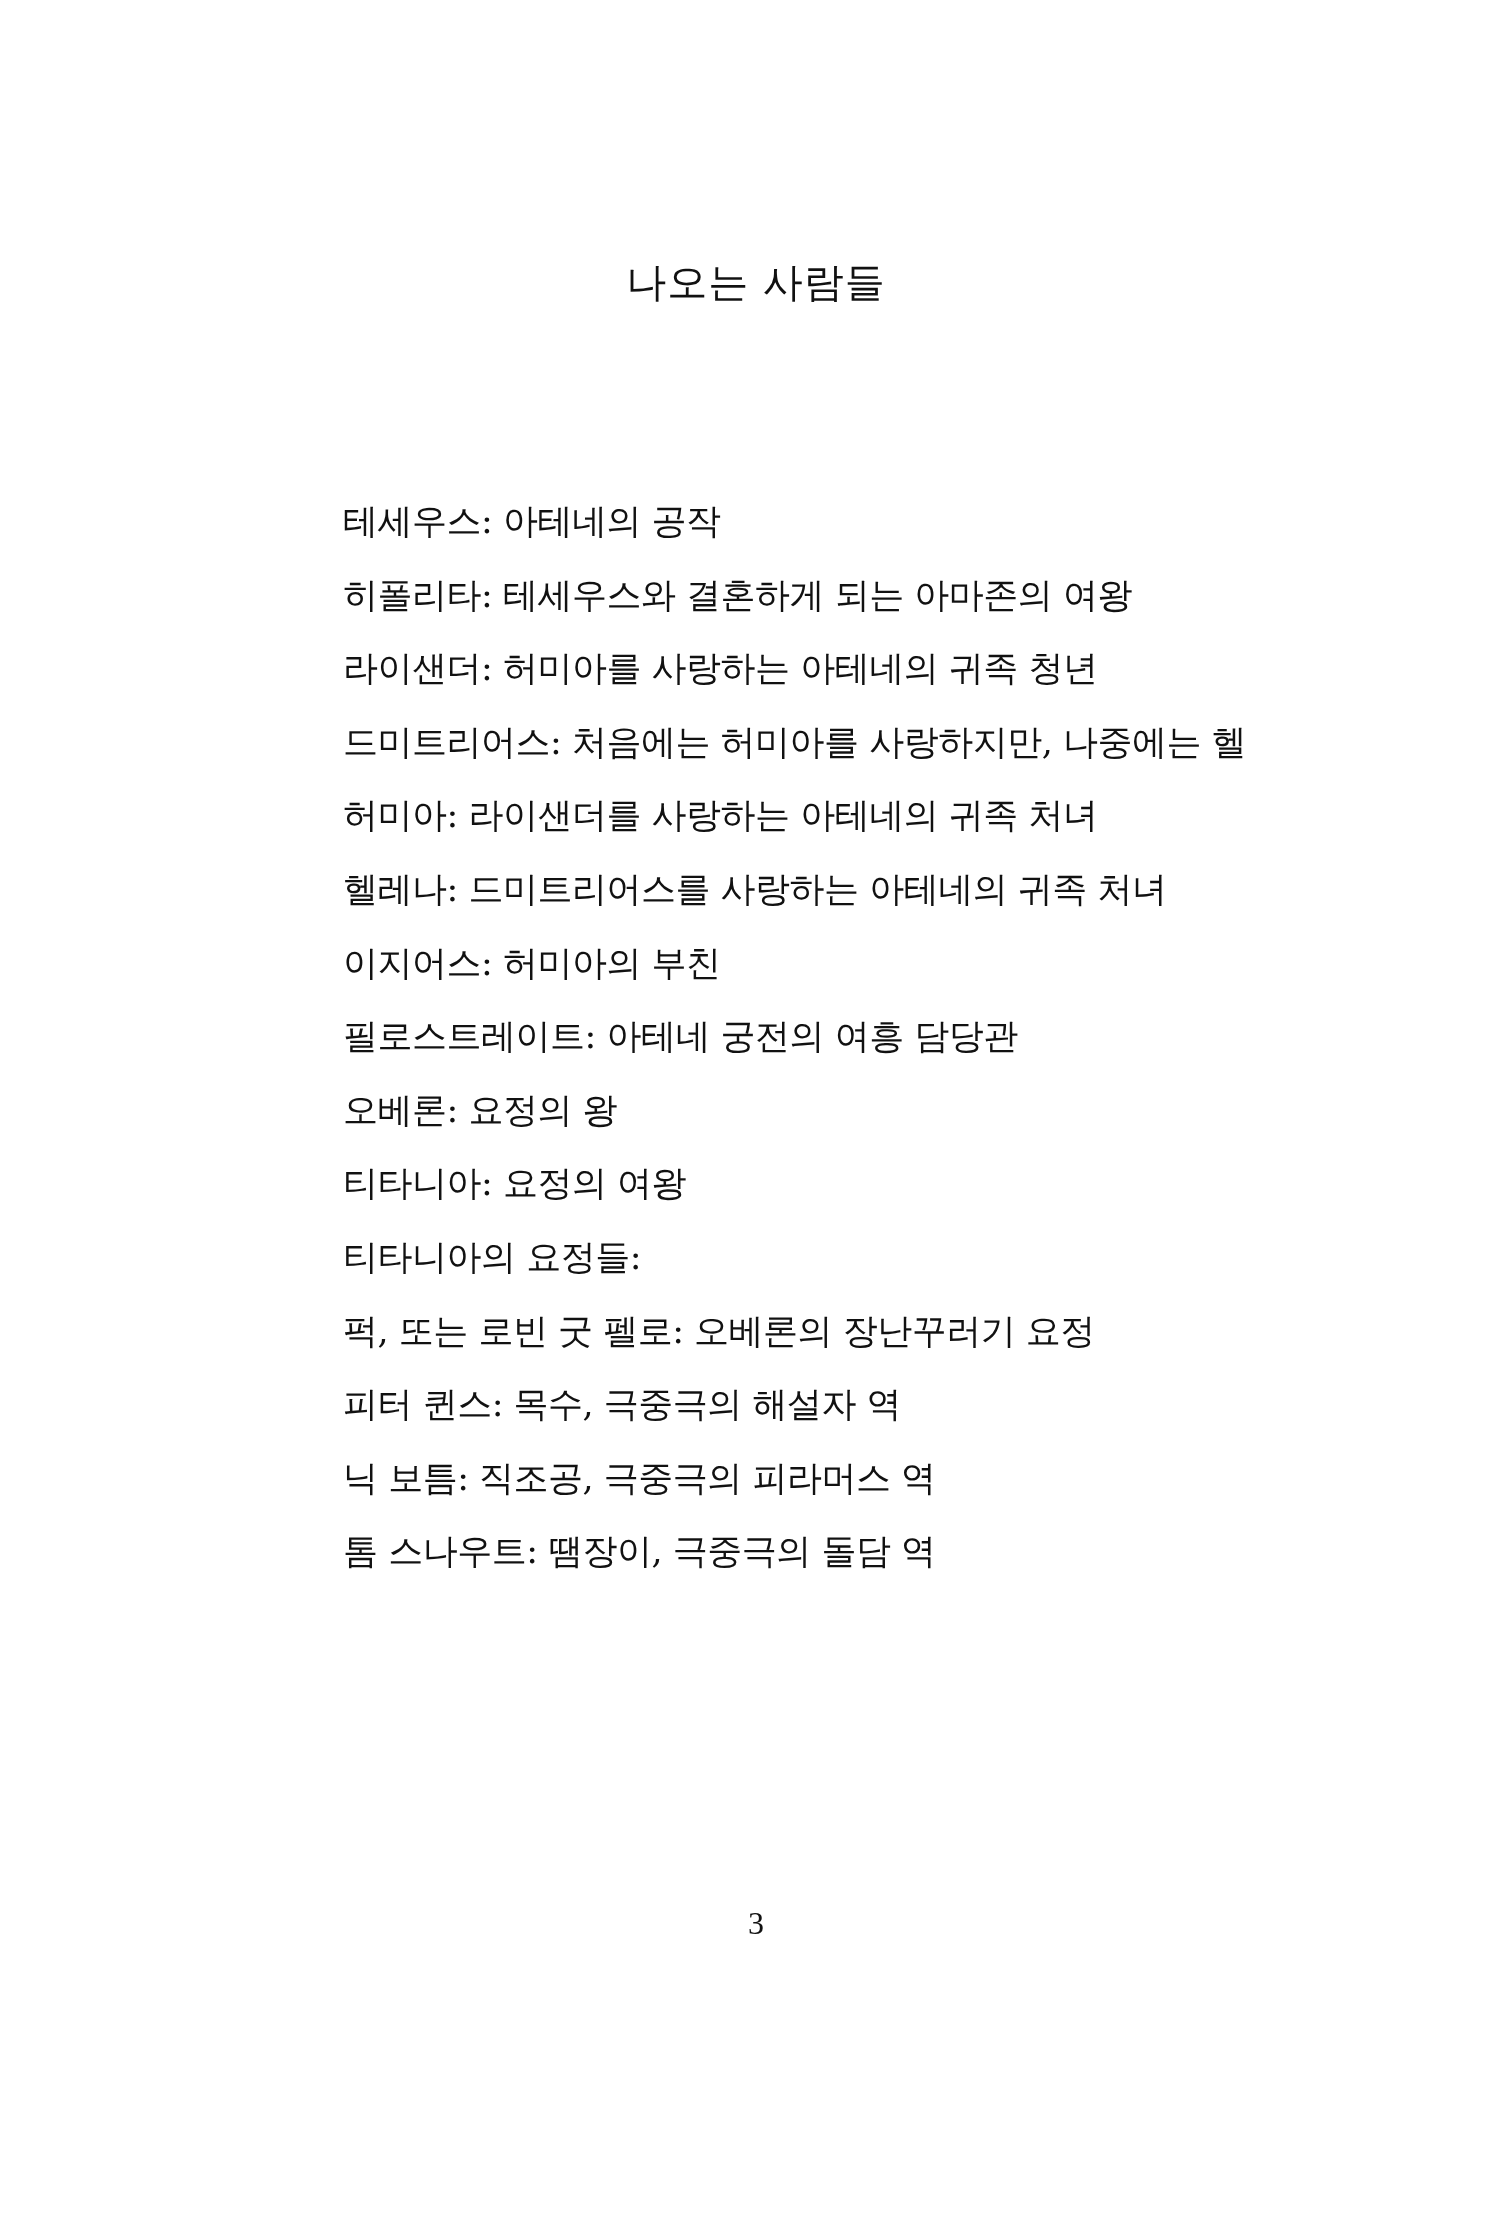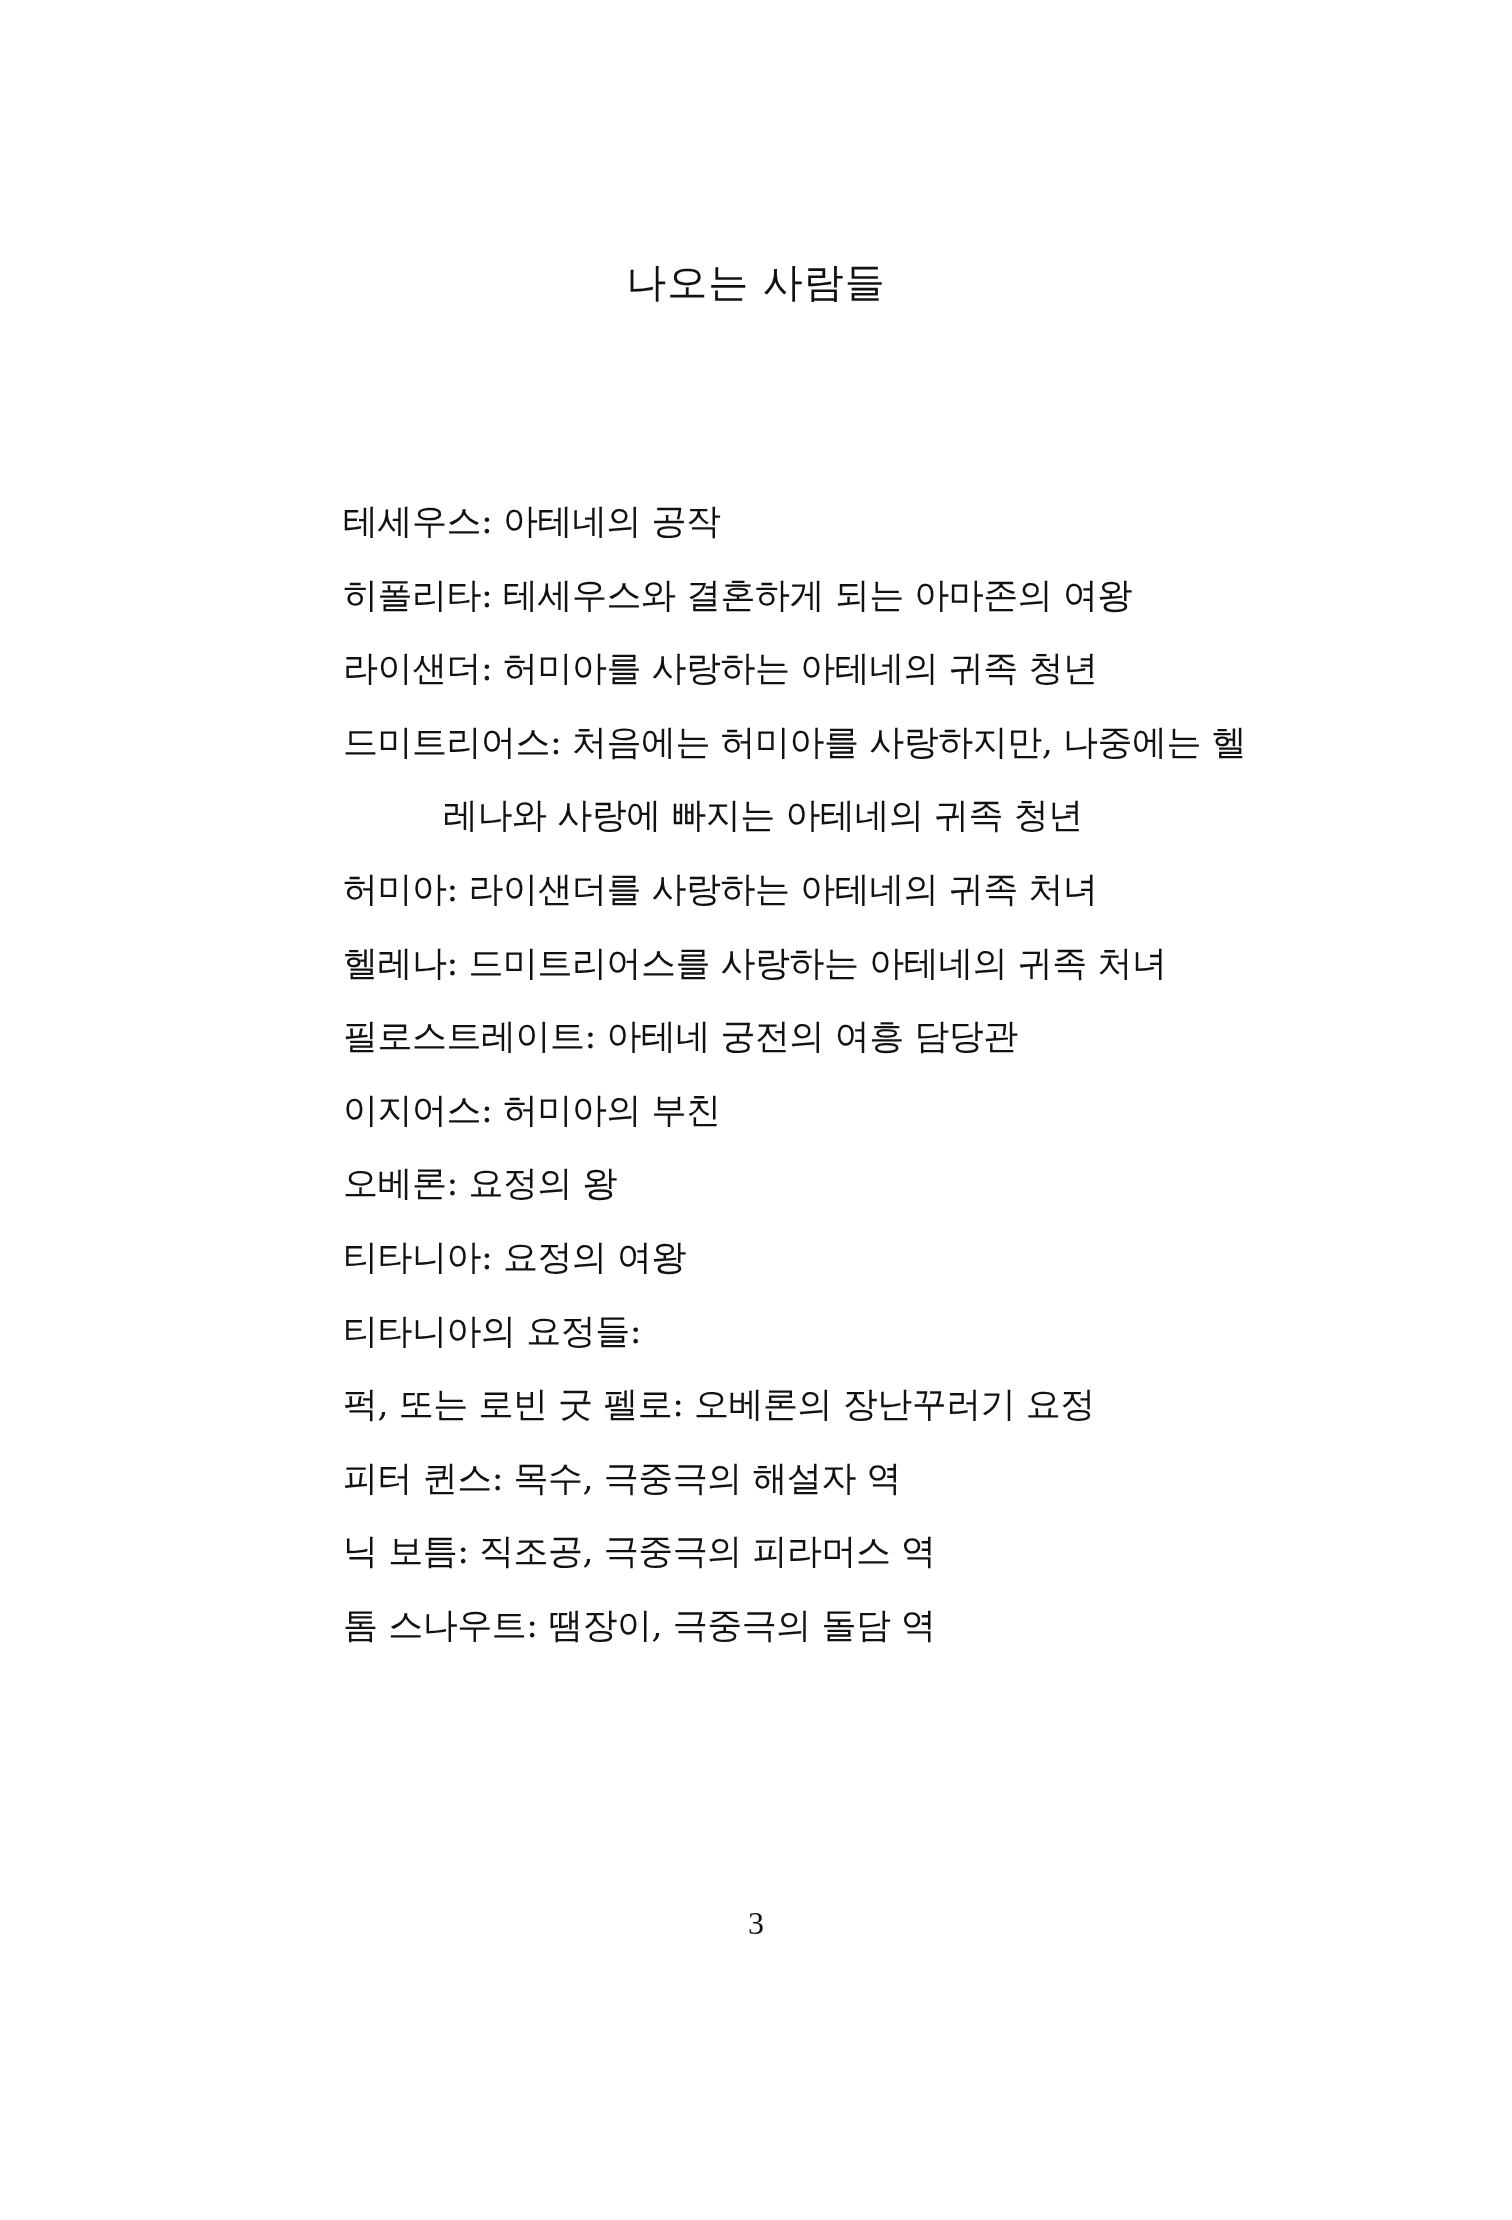--- a/index.html
+++ b/index.html
@@ -67,25 +67,24 @@
 <body>
 
 <div class="page">
   <h1 class="title">나오는 사람들</h1>
 
   <ul class="cast-list">
     <li class="cast-line">테세우스: 아테네의 공작</li>
     <li class="cast-line">히폴리타: 테세우스와 결혼하게 되는 아마존의 여왕</li>
     <li class="cast-line">라이샌더: 허미아를 사랑하는 아테네의 귀족 청년</li>
     <li class="cast-line">드미트리어스: 처음에는 허미아를 사랑하지만, 나중에는 헬</li>
-    <li class="cast-line indent">레나와 사랑에 빠지는 아테네의 귀족 청년</li>
     <li class="cast-line">허미아: 라이샌더를 사랑하는 아테네의 귀족 처녀</li>
     <li class="cast-line">헬레나: 드미트리어스를 사랑하는 아테네의 귀족 처녀</li>
+    <li class="cast-line">이지어스: 허미아의 부친</li>
     <li class="cast-line">필로스트레이트: 아테네 궁전의 여흥 담당관</li>
-    <li class="cast-line">이지어스: 허미아의 부친</li>
     <li class="cast-line">오베론: 요정의 왕</li>
     <li class="cast-line">티타니아: 요정의 여왕</li>
     <li class="cast-line">티타니아의 요정들:</li>
     <li class="cast-line">퍽, 또는 로빈 굿 펠로: 오베론의 장난꾸러기 요정</li>
     <li class="cast-line">피터 퀸스: 목수, 극중극의 해설자 역</li>
     <li class="cast-line">닉 보틈: 직조공, 극중극의 피라머스 역</li>
     <li class="cast-line">톰 스나우트: 땜장이, 극중극의 돌담 역</li>
   </ul>
 
   <div class="page-number">3</div>

